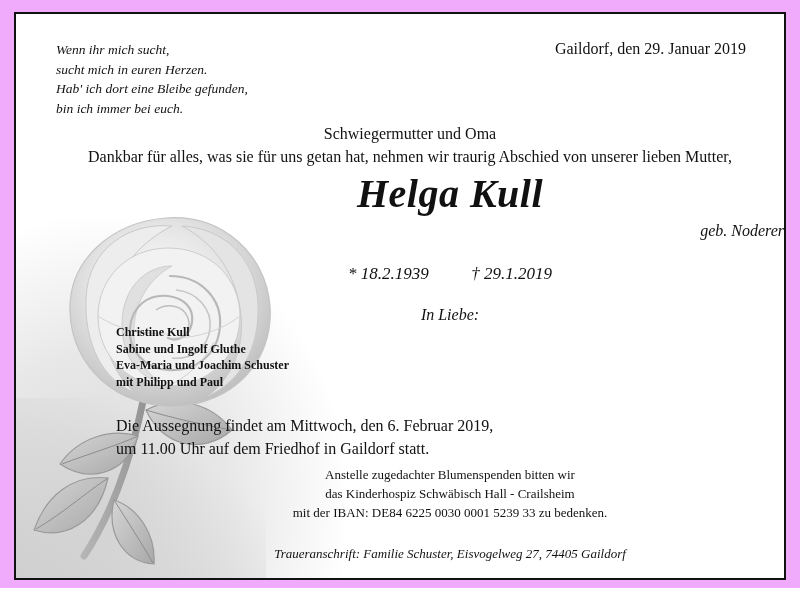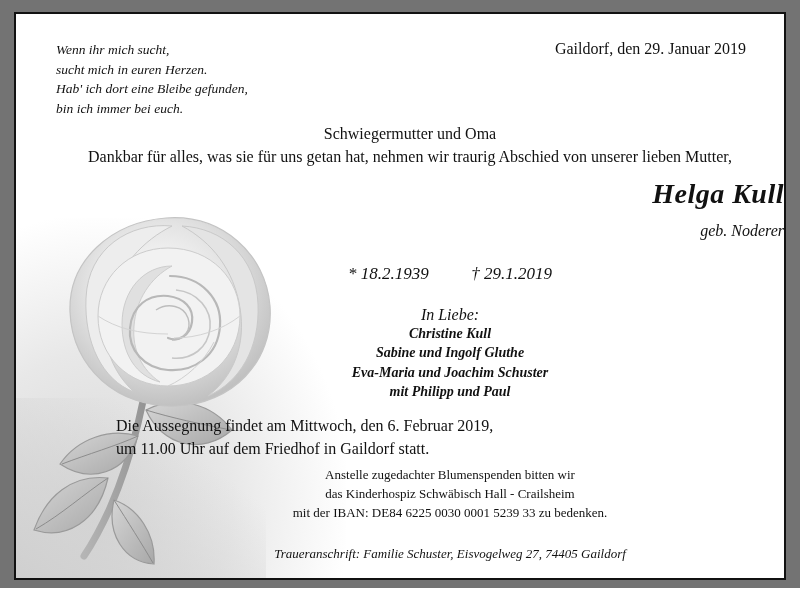--- a/index.html
+++ b/index.html
@@ -7,21 +7,21 @@
     padding: 0;
     background: #ffffff;
   }
   body {
     font-family: "Liberation Serif", serif;
   }
   .page {
     position: relative;
     width: 800px;
     height: 588px;
-    background: #737373;
+    background: #f0abfc;
     overflow: hidden;
   }
   
   .card {
     position: absolute;
     left: 14px;
     top: 12px;
     width: 772px;
     height: 568px;
     border: 2px solid #111111;
@@ -89,23 +89,23 @@
     top: 108px;
     text-align: center;
     font-size: 16px;
     line-height: 1.45;
     color: #111111;
   }
   .name {
     position: absolute;
     left: 0;
     right: 0;
-    top: 164px;
-    text-align: right;
-    font-size: 28px;
+    top: 156px;
+    text-align: center;
+    font-size: 40px;
     font-style: italic;
     font-weight: bold;
     letter-spacing: 0.5px;
     color: #111111;
     margin-left: 100px;
   }
   .maiden {
     position: absolute;
     left: 0;
     right: 0;
@@ -139,23 +139,21 @@
     font-style: italic;
     color: #111111;
     margin-left: 100px;
     margin-top: 8px;
   }
   .mourners {
     position: absolute;
     left: 0;
     right: 0;
     top: 310px;
-    text-align: center;
-    font-size: 14px;
-    font-style: italic;
+    font-size: 12px;
     font-weight: bold;
     line-height: 1.38;
     color: #111111;
     margin-left: 100px;
   }
   .ceremony {
     position: absolute;
     left: 0;
     right: 0;
     top: 400px;

